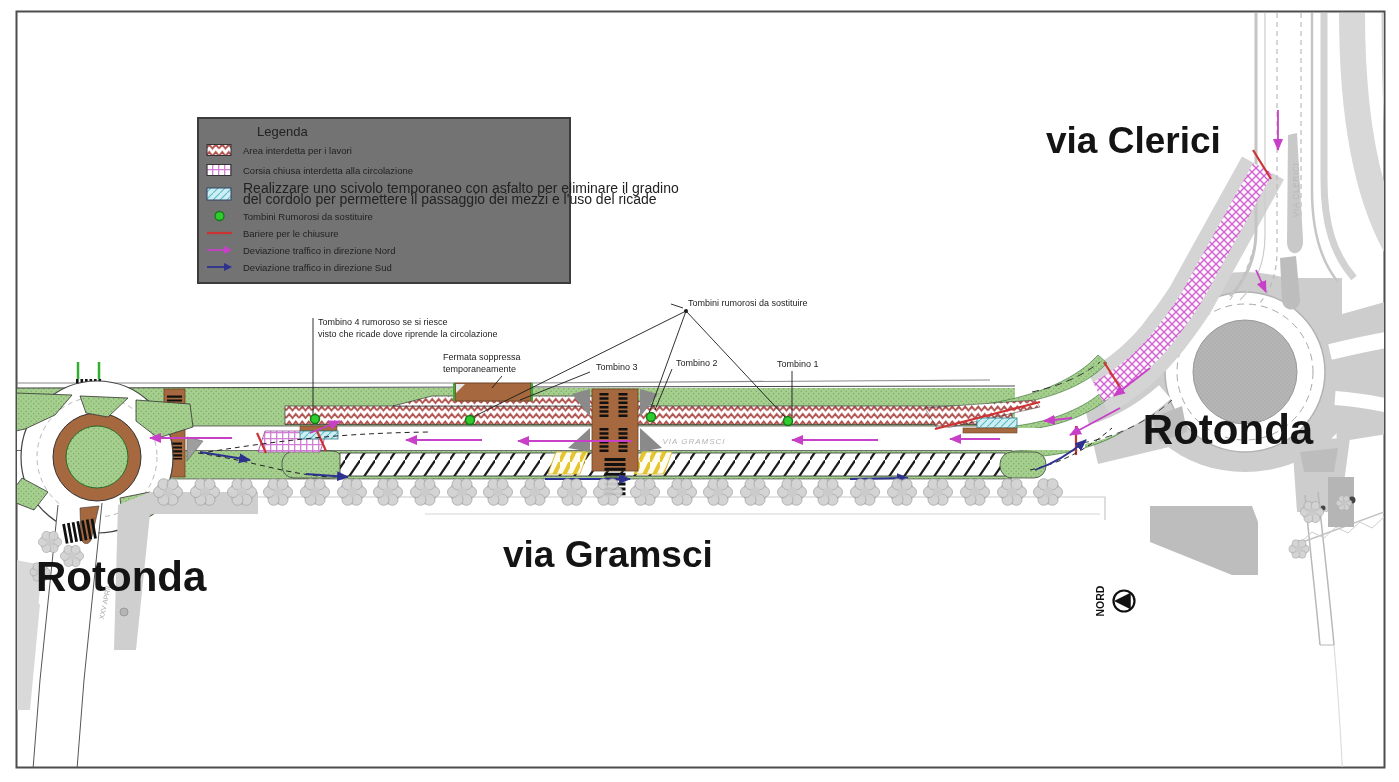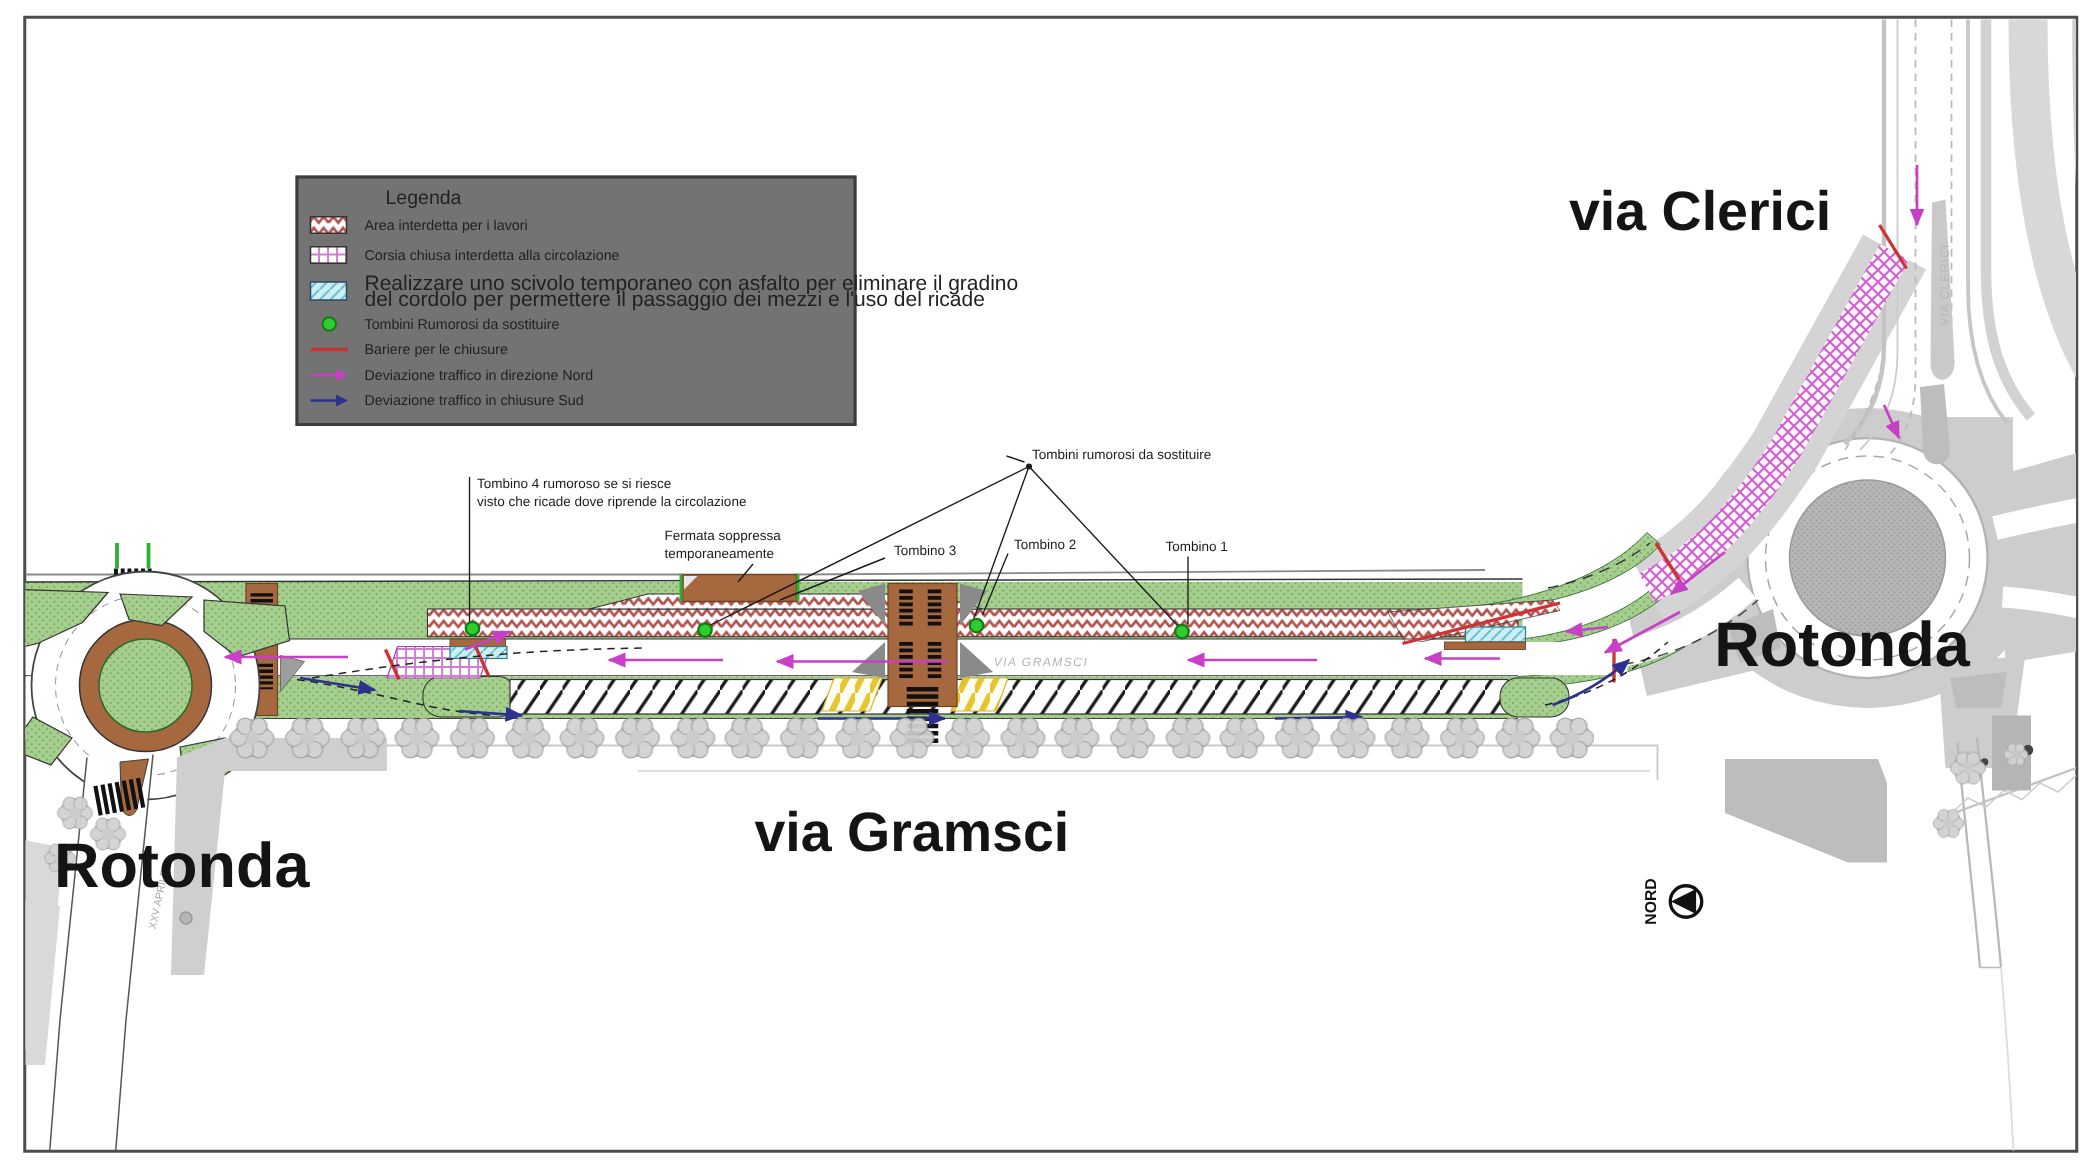--- a/index.html
+++ b/index.html
@@ -381,21 +381,21 @@
       <polygon points="18,3 26,7 18,11" fill="#c83fc8"></polygon>
         </svg>
     <span class="lg-txt">Deviazione traffico in direzione Nord</span>
   </div>
 
   <div class="lg-row" style="top:141px">
     <svg width="27" height="14">
       <line x1="1" y1="7" x2="18" y2="7" stroke="#2d3190" stroke-width="1.8"></line>
       <polygon points="18,3 26,7 18,11" fill="#2d3190"></polygon>
         </svg>
-    <span class="lg-txt">Deviazione traffico in chiusure Sud</span>
+    <span class="lg-txt">Deviazione traffico in direzione Sud</span>
   </div>
 </div>
 
 <div class="ann" style="left:318px;top:317px">
   <div>Tombino 4 rumoroso se si riesce</div>
   <div>visto che ricade dove riprende la circolazione</div>
 </div>
 <div class="ann" style="left:688px;top:298px">Tombini rumorosi da sostituire</div>
 <div class="ann ann-center" style="left:443px;top:352px;width:118px">
   <div>Fermata soppressa</div>

